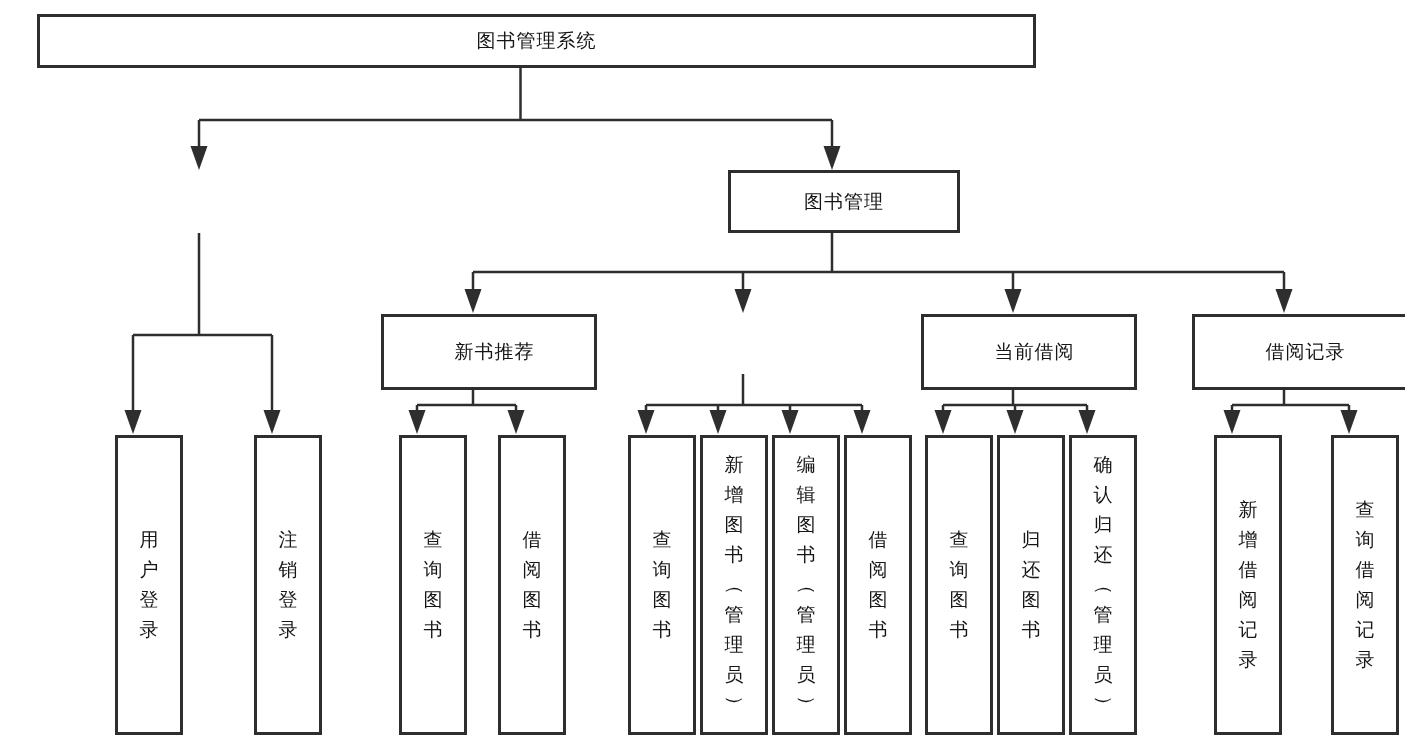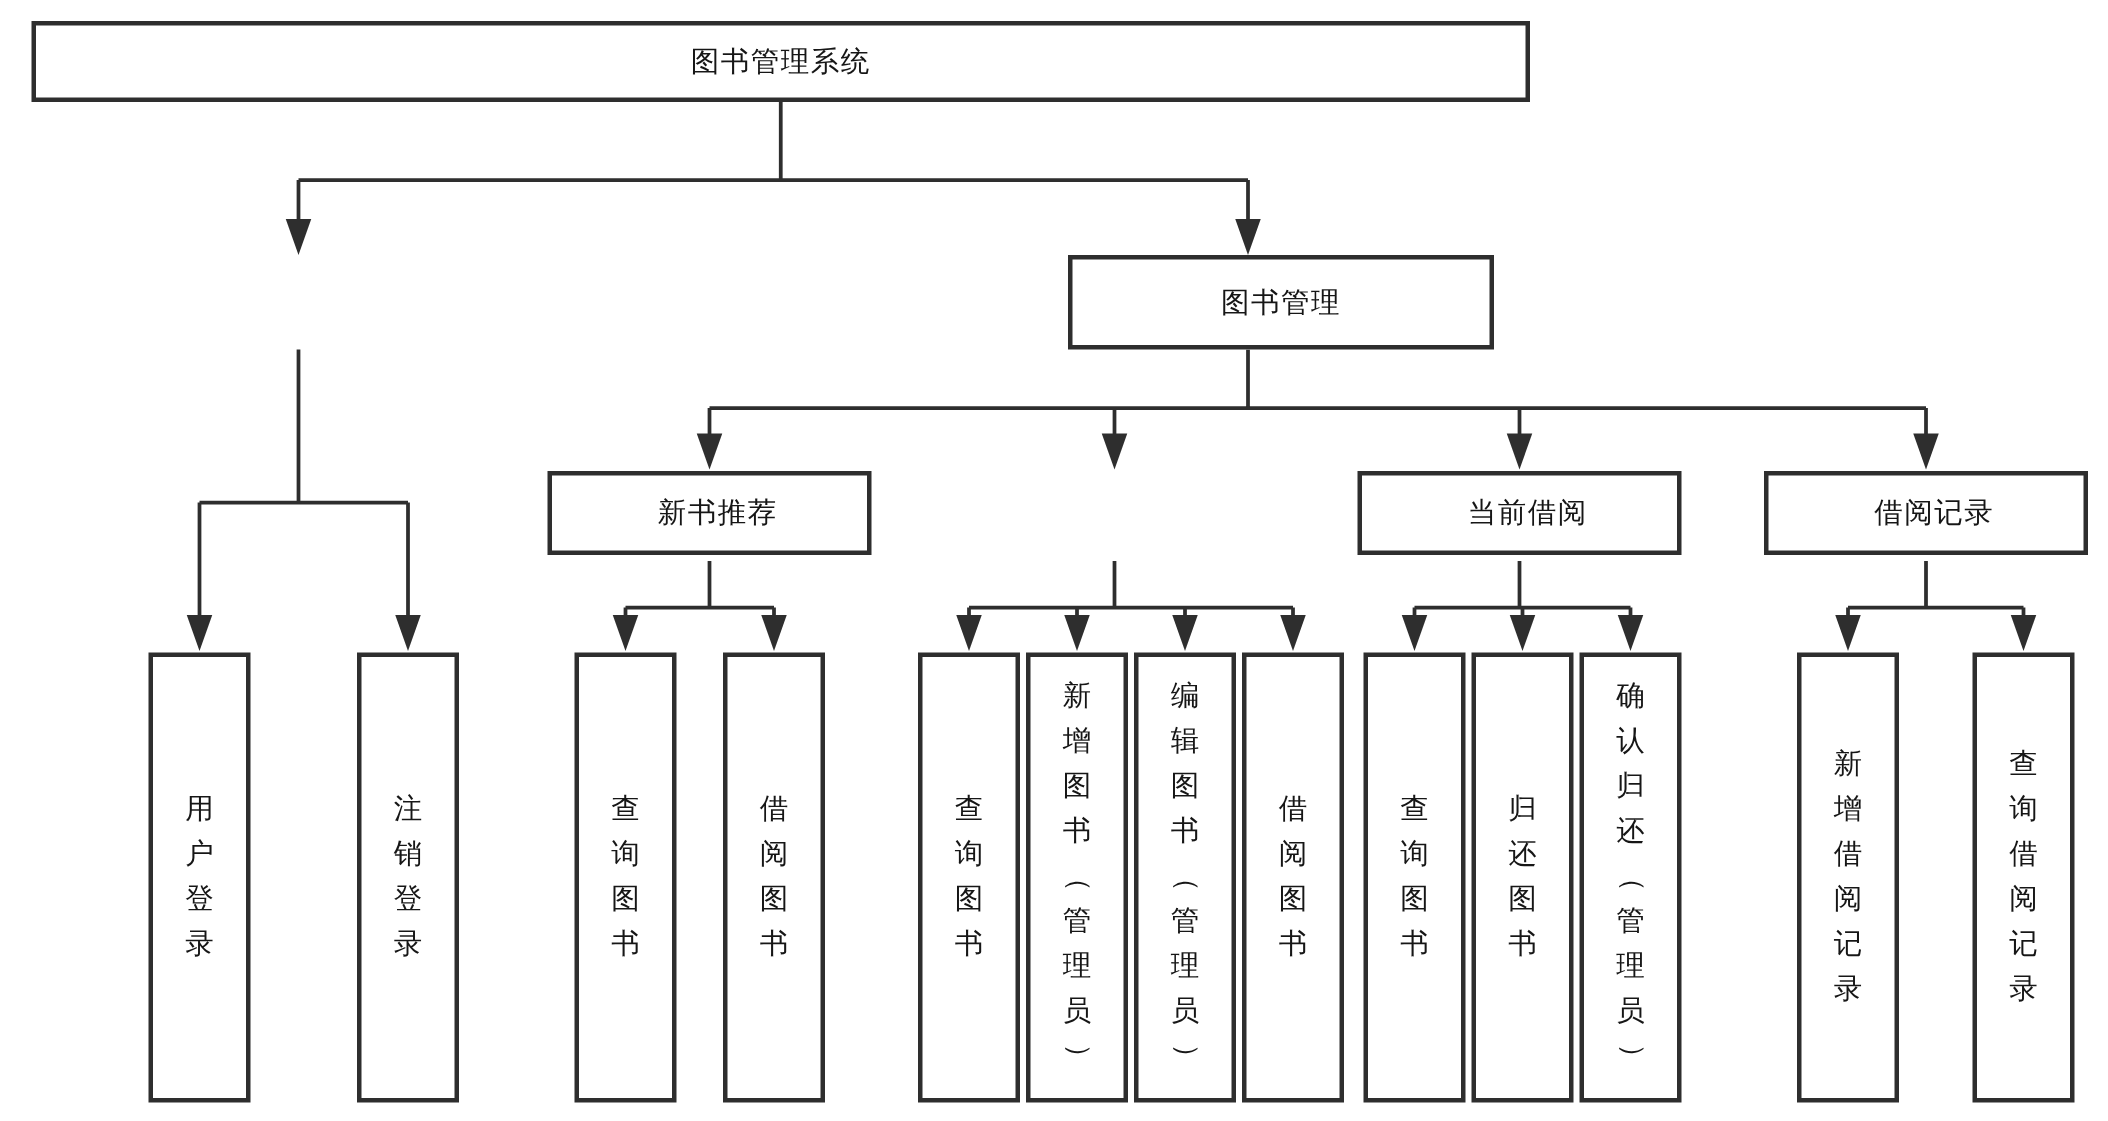--- a/index.html
+++ b/index.html
@@ -13,24 +13,25 @@
   .wires{position:absolute;left:0;top:0;}
   .box{
     position:absolute;
     box-sizing:border-box;
     background:#ffffff;
     border:3px solid #2e2e2e;
     display:flex;align-items:center;justify-content:center;
     color:#161616;
     font-size:19px;
     letter-spacing:1px;
+    margin-left:16px;
   }
   .h{text-align:center;}
   .v{top:435px;width:68px;height:300px;}
-  .l3{top:314px;width:216px;height:56px;padding-left:11px;}
+  .l3{top:314px;width:216px;height:76px;padding-left:11px;}
   .vlabel{
     display:flex;flex-direction:column;
     align-items:center;justify-content:center;
     width:100%;height:100%;
     letter-spacing:0;
   }
   .vlabel span{display:block;height:30px;line-height:30px;}
   .vlabel span.rot{transform:rotate(90deg);}
   .watermark{
     position:absolute;
@@ -102,21 +103,21 @@
       <polygon points="1078.5,410 1095.5,410 1087,434"></polygon>
       <polygon points="1223.5,410 1240.5,410 1232,434"></polygon>
       <polygon points="1340.5,410 1357.5,410 1349,434"></polygon>
     </g>
   </svg>
 
   <div class="box h" style="left:21px;top:14px;width:999px;height:54px">
     <span>图书管理系统</span>
   </div>
 
-  <div class="box h" style="left:712px;top:170px;width:284px;height:63px">
+  <div class="box h" style="left:712px;top:170px;width:232px;height:63px">
     <span>图书管理</span>
   </div>
 
   <div class="box h l3" style="left:365px">
     <span>新书推荐</span>
   </div>
   <div class="box h l3" style="left:905px">
     <span>当前借阅</span>
   </div>
   <div class="box h l3" style="left:1176px">

